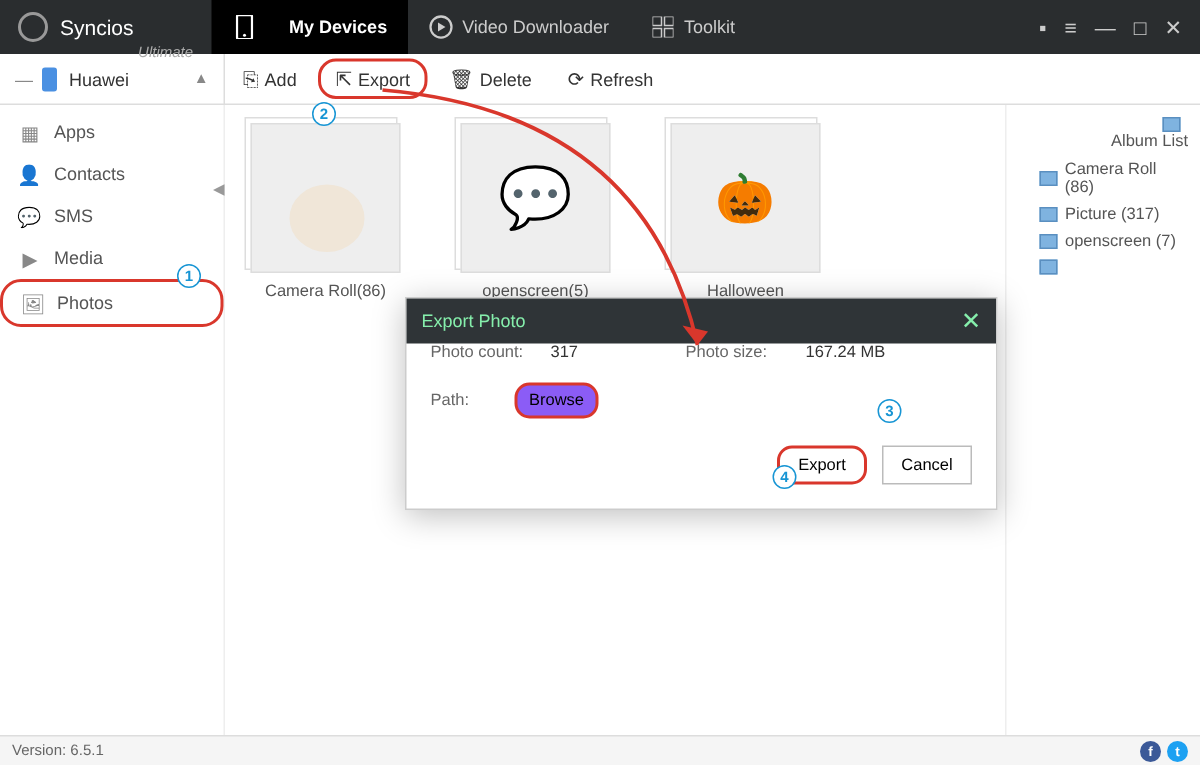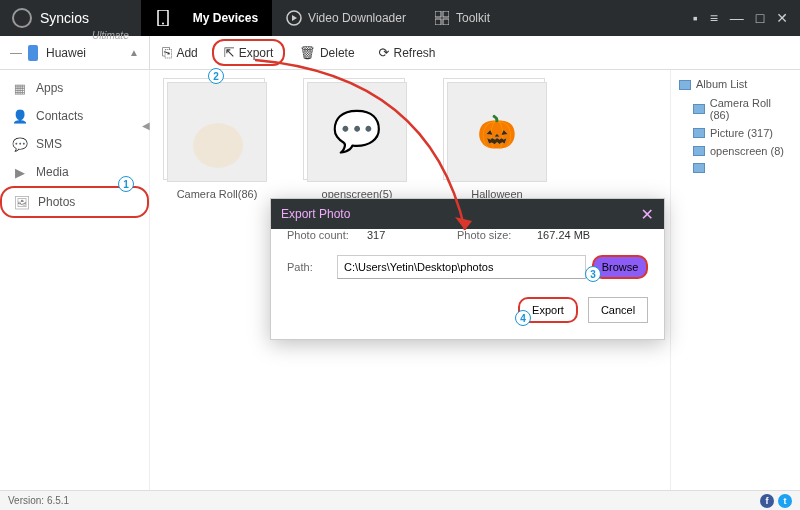--- a/index.html
+++ b/index.html
@@ -40,31 +40,31 @@
 .th-cat { background: linear-gradient(#0a2b6b 50%, #fff 50%); }
 .th-cat::after { content:''; position:absolute; left:25px; top:40px; width:50px; height:45px; background:#f0e6d8; border-radius:50%; }
 .th-pic { background: linear-gradient(to bottom,#6b7a4a,#3d4a2c); }
 .th-pic::after { content:''; position:absolute; left:30px; top:15px; width:40px; height:60px; background:#8b9b6a; }
 .th-open { background:#e93e3e; }
 .th-open::after { content:'💬'; position:absolute; left:0; right:0; top:25px; font-size:40px; color:#fff; }
 .th-hall { background:#1a0933; }
 .th-hall::after { content:'🎃'; position:absolute; left:0; right:0; top:30px; font-size:32px; }
 
 .albumlist { width: 130px; border-left: 1px solid #eee; padding: 8px; font-size: 11px; color: #555; }
-.albumlist-title { display: flex; align-items: flex-end; margin-bottom: 4px; }
+.albumlist-title { display: flex; align-items: flex-end; margin-bottom: 4px; flex-direction: column; }
 .al-item { padding: 3px 0 3px 14px; cursor: pointer; display: flex; align-items: center; }
 .al-icon { width:12px; height:10px; background:#7fb3e0; margin-right:5px; border:1px solid #5a8fc0; }
 
 .status { position: absolute; bottom: 0; left: 0; right: 0; height: 20px; background: #f5f5f5; border-top: 1px solid #ddd; font-size: 10px; color: #666; display: flex; align-items: center; padding: 0 8px; }
 .social { margin-left: auto; display: flex; gap: 4px; }
 .social span { width: 14px; height: 14px; border-radius: 50%; display: inline-flex; align-items: center; justify-content: center; color: #fff; font-size: 9px; font-weight: bold; }
 .fb { background:#3b5998; } .tw { background:#1da1f2; }
 
 .modal { position: absolute; left: 270px; top: 198px; width: 395px; background: #fff; border: 1px solid #ccc; box-shadow: 0 4px 20px rgba(0,0,0,0.25); }
-.modal-head { height: 30px; background: #2f3437; color: #f0abfc; display: flex; align-items: center; padding: 0 10px; font-size: 12px; }
+.modal-head { height: 30px; background: #2f3437; color: #86efac; display: flex; align-items: center; padding: 0 10px; font-size: 12px; }
 .modal-close { margin-left: auto; cursor: pointer; font-size: 16px; }
 .modal-body { padding: 0 16px; font-size: 11px; color: #666; }
 .info-row { display: flex; margin-bottom: 14px; }
 .info-row .lbl { width: 80px; }
 .info-row .val { width: 90px; color: #333; }
 .path-row { display: flex; align-items: center; margin-bottom: 18px; }
 .path-row .lbl { width: 50px; }
 .path-input { flex: 1; border: 1px solid #ccc; border-bottom: 1px solid #aaa; padding: 4px 6px; font-size: 11px; height: 24px; }
 .browse-btn { width: 56px; height: 24px; border: 1px solid #bbb; background: #8b5cf6; font-size: 11px; margin-left: 6px; cursor: pointer; }
 .browse-btn.hl { border: 2px solid #d9372c; border-radius: 10px; }
@@ -196,21 +196,21 @@
       <div class="al-item">
           <span class="al-icon"></span>
           <span>Camera Roll (86)</span>
         </div>
       <div class="al-item">
           <span class="al-icon"></span>
           <span>Picture (317)</span>
         </div>
       <div class="al-item">
           <span class="al-icon"></span>
-          <span>openscreen (8)</span>
+          <span>openscreen (7)</span>
         </div>
       <div class="al-item">
           <span class="al-icon"></span>
         </div>
     </div>
   </div>
 </div>
 
 <div class="modal">
   <div class="modal-head">
@@ -219,21 +219,20 @@
   </div>
   <div class="modal-body">
     <div class="info-row">
       <span class="lbl">Photo count:</span>
       <span class="val">317</span>
       <span class="lbl">Photo size:</span>
       <span class="val">167.24 MB</span>
     </div>
     <div class="path-row">
       <span class="lbl">Path:</span>
-      <input class="path-input" value="C:\Users\Yetin\Desktop\photos" style="">
       <button class="browse-btn hl">Browse</button>
     </div>
   </div>
   <div class="modal-footer">
     <button class="m-btn hl">Export</button>
     <button class="m-btn">Cancel</button>
   </div>
 </div>
 
 <div class="badge" style="left:118px;top:176px">1</div>

